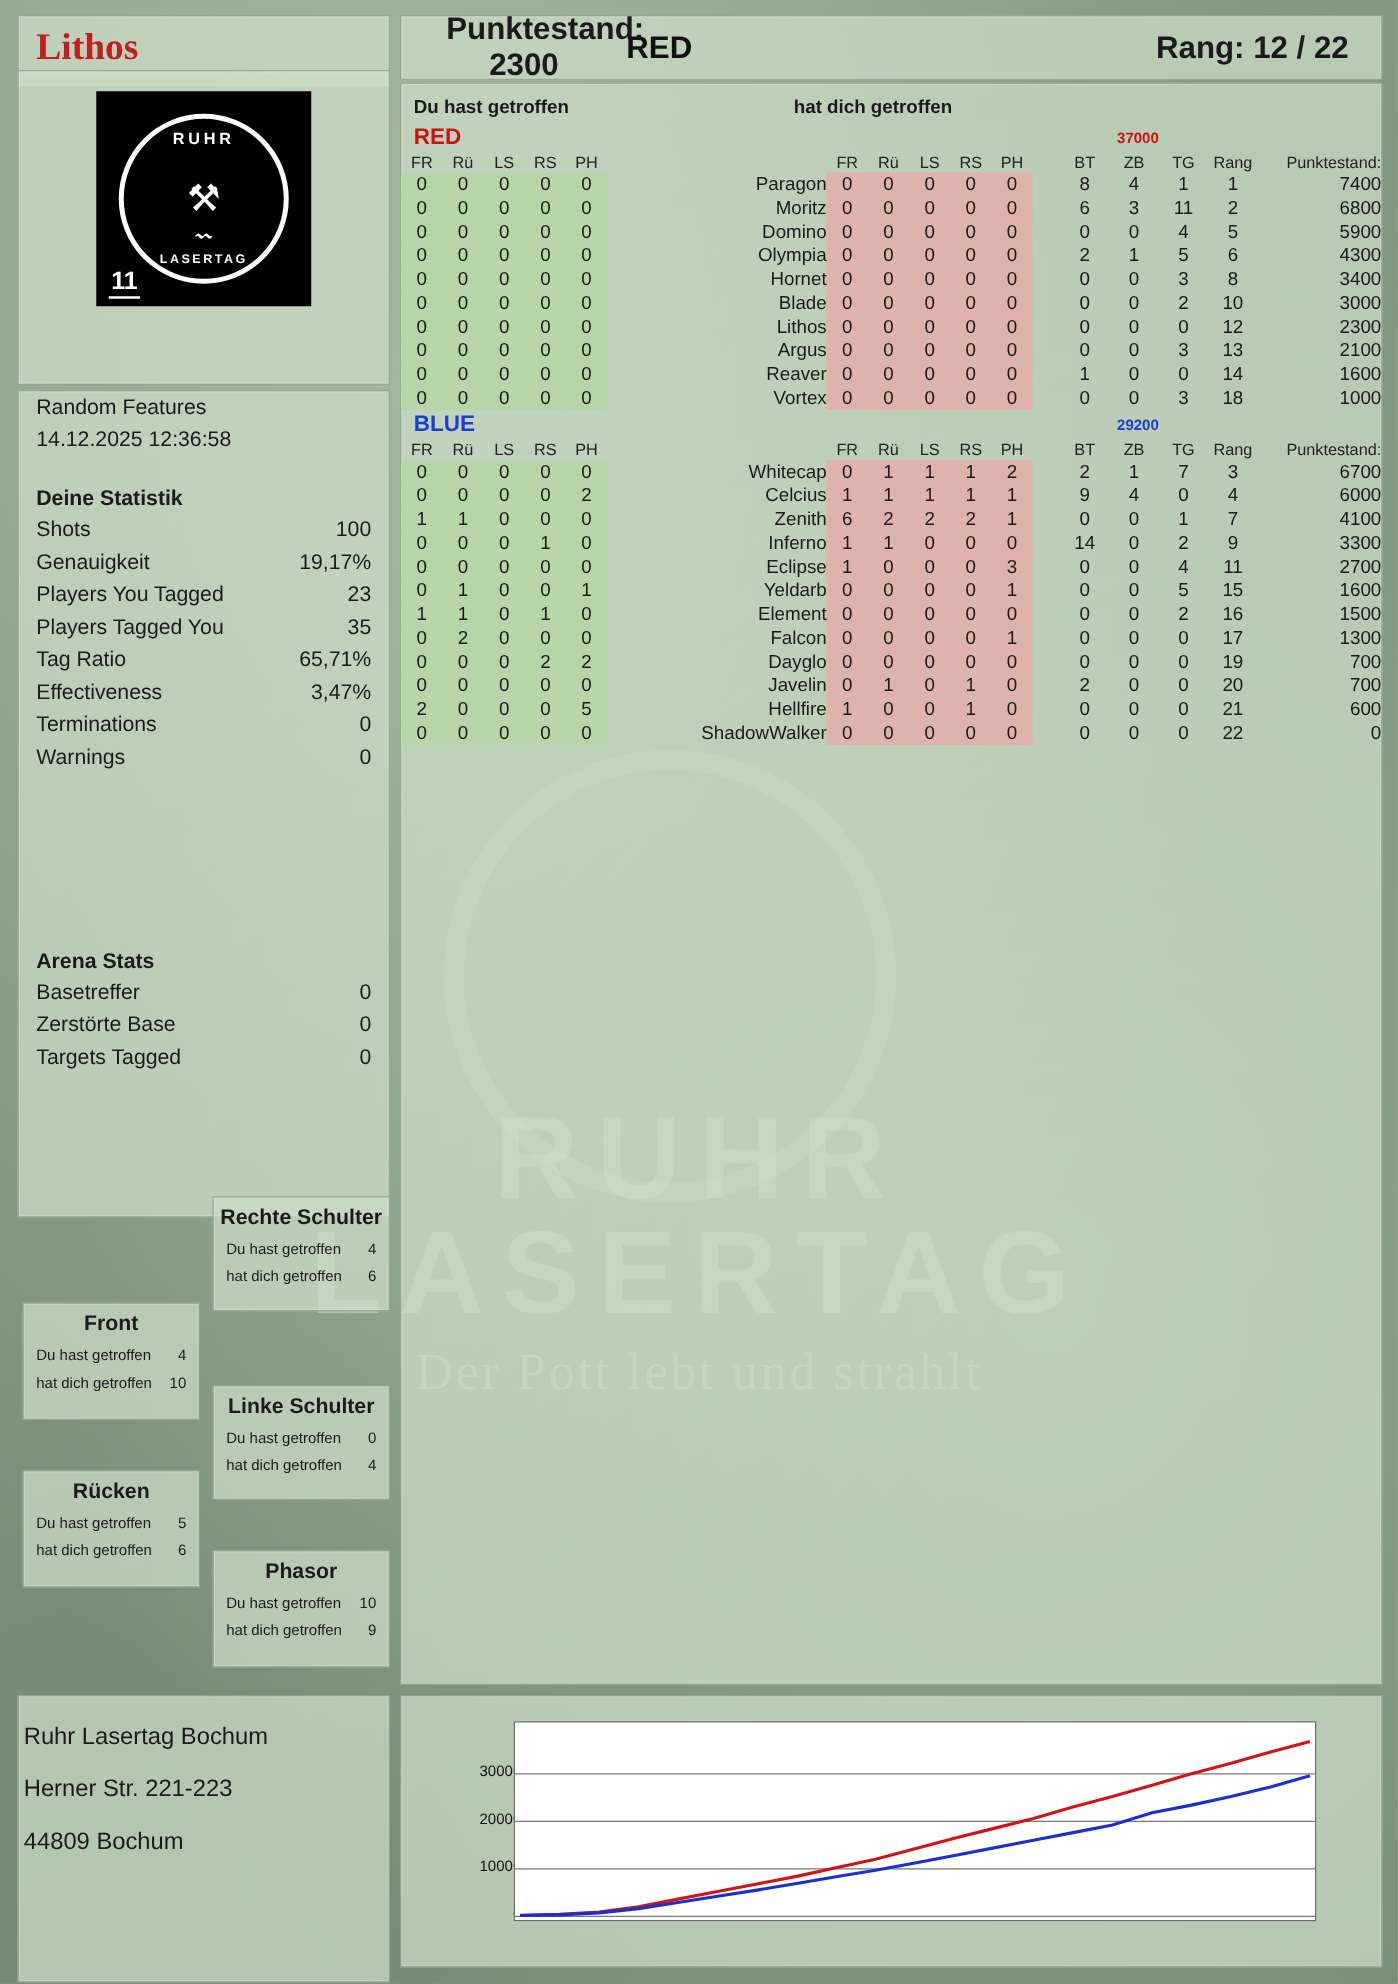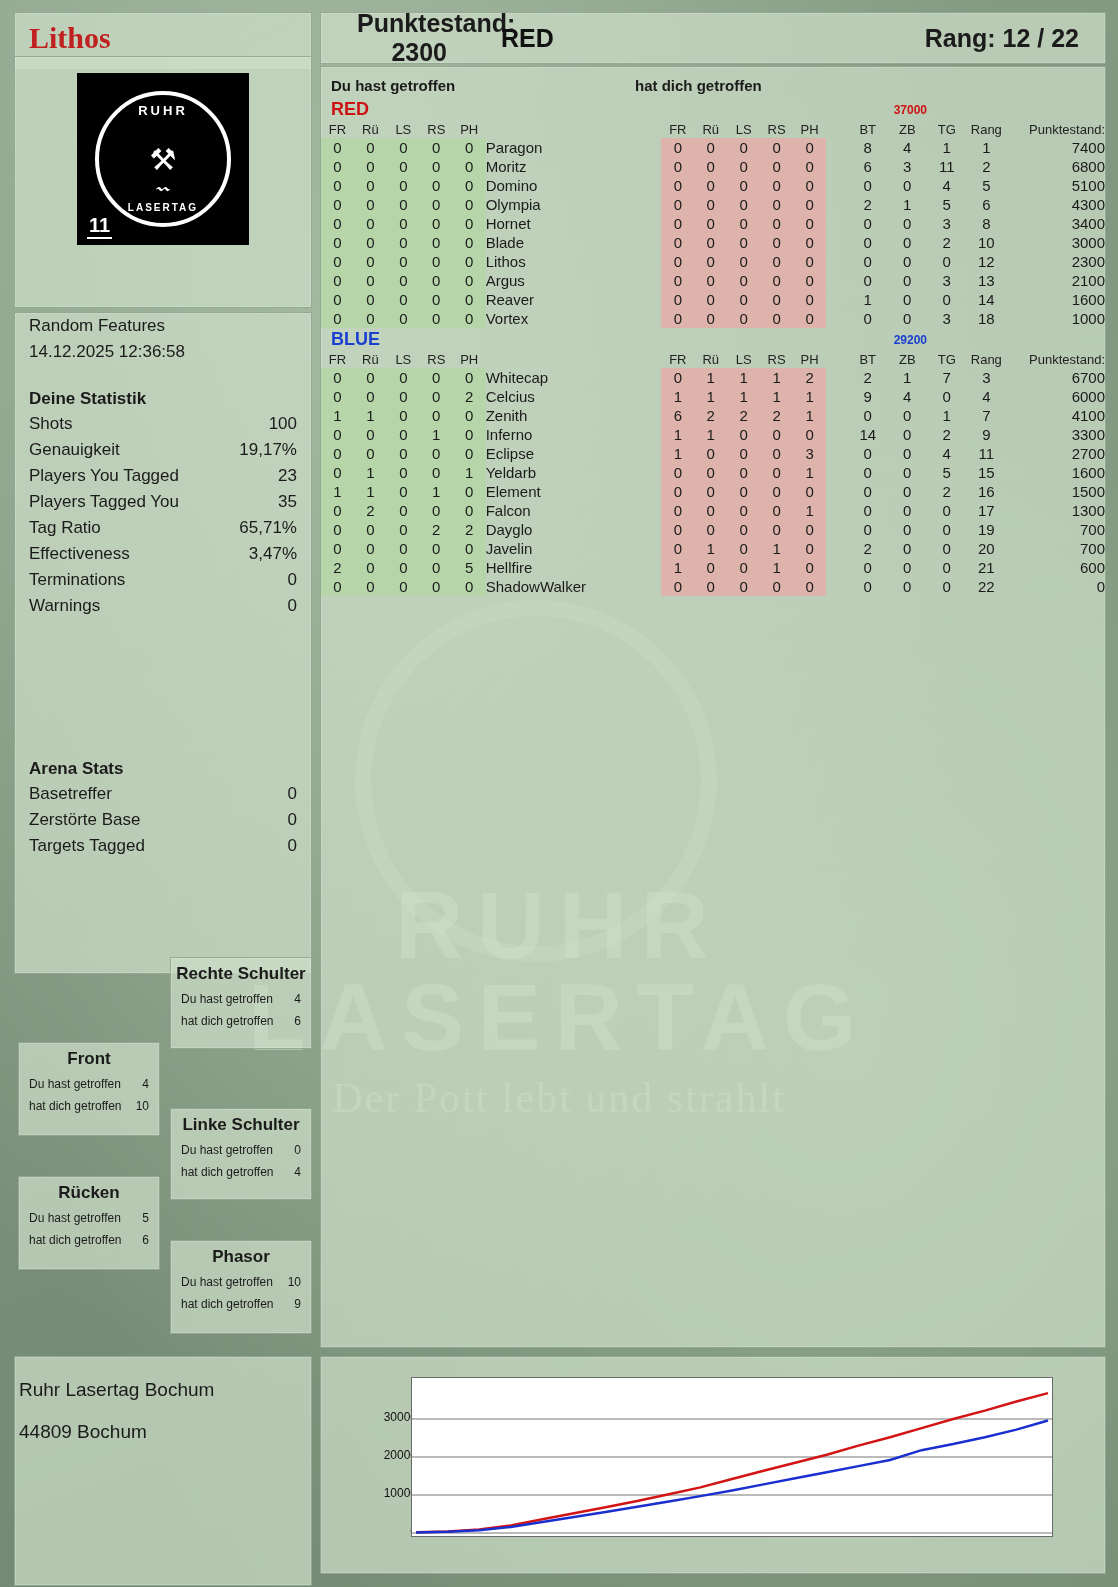--- a/index.html
+++ b/index.html
@@ -92,21 +92,21 @@
   .col-head .c1{width:200px;padding-left:10px;}
   .col-head .c2{width:200px;padding-left:104px;}
 
   table.stats{border-collapse:collapse;width:100%;font-size:15px;}
   table.stats td{padding:1px 0;}
   .teamname{font-size:18px;font-weight:bold;padding-top:6px;}
   .teamscore{font-size:12px;font-weight:bold;text-align:right;padding-right:14px;}
   .num{text-align:center;width:30px;}
   .hit{background:#b6d6a9;}
   .got{background:#ddb3ab;}
-  .pname{text-align:left;width:160px;padding:0 6px;font-size:15px;}
+  .pname{text-align:right;width:160px;padding:0 6px;font-size:15px;}
   .pad{width:20px;}
   .stat{text-align:center;width:36px;}
   .score{text-align:right;width:90px;padding-right:14px;}
   .hdrrow td{font-size:13px;color:#222;text-align:center;}
   .hdrrow td.score{text-align:right;font-size:13px;}
 
   
   #chart-panel{position:absolute;left:320px;top:1356px;width:784px;height:216px;}
   .chart-wrap{position:absolute;left:44px;top:14px;width:700px;height:182px;}
   .plot{position:absolute;left:46px;top:6px;width:640px;height:158px;background:#fff;border:1px solid #6a6a6a;}
@@ -255,20 +255,21 @@
         <span>10</span>
       </div>
     <div class="bp-row">
         <span>hat dich getroffen</span>
         <span>9</span>
       </div>
   </div>
 
   <div class="panel" id="addr-panel">
     <div class="addr-line">Ruhr Lasertag Bochum</div>
+    <div class="addr-line">Herner Str. 221-223</div>
     <div class="addr-line">44809 Bochum</div>
   </div>
 
   <div class="panel" id="main-panel">
     <div class="col-head">
       <div class="c1">Du hast getroffen</div>
       <div class="c2">hat dich getroffen</div>
     </div>
     <table class="stats">
       <tbody id="scoreboard-body">
@@ -343,21 +344,21 @@
             <td class="num got">0</td>
             <td class="num got">0</td>
             <td class="num got">0</td>
             <td class="num got">0</td>
             <td class="num got">0</td>
             <td class="pad"></td>
             <td class="stat">0</td>
             <td class="stat">0</td>
             <td class="stat">4</td>
             <td class="stat">5</td>
-            <td class="score">5100</td>
+            <td class="score">5900</td>
           </tr>
           <tr>
             <td class="num hit">0</td>
             <td class="num hit">0</td>
             <td class="num hit">0</td>
             <td class="num hit">0</td>
             <td class="num hit">0</td>
             <td class="pname">Olympia</td>
             <td class="num got">0</td>
             <td class="num got">0</td>

